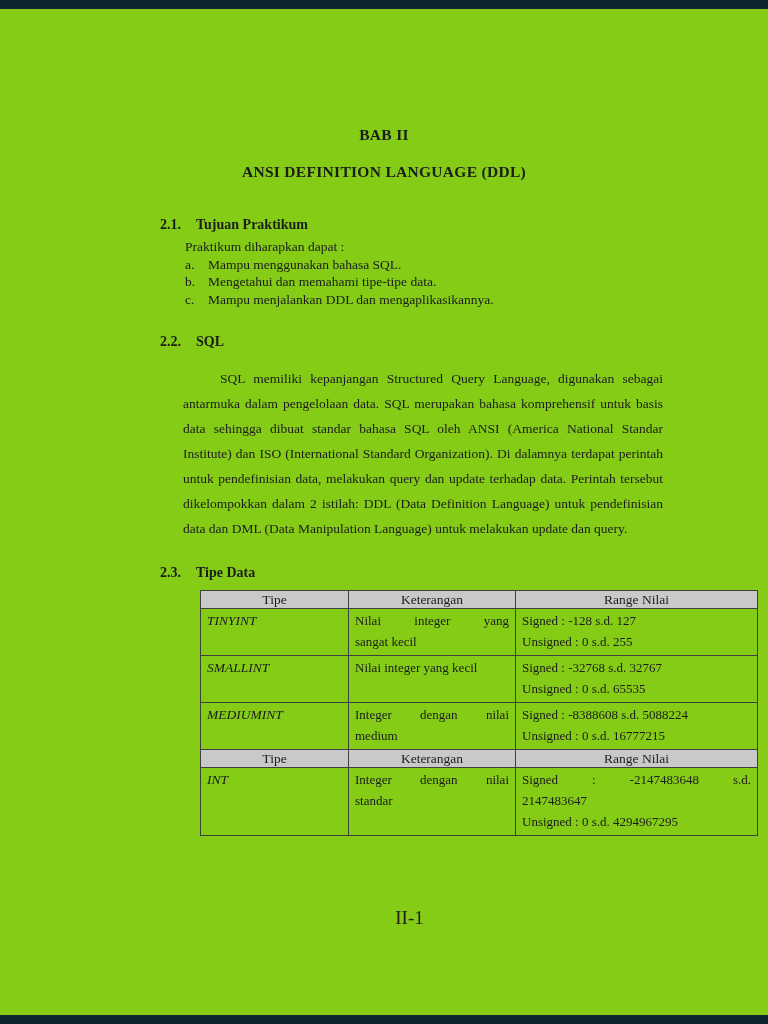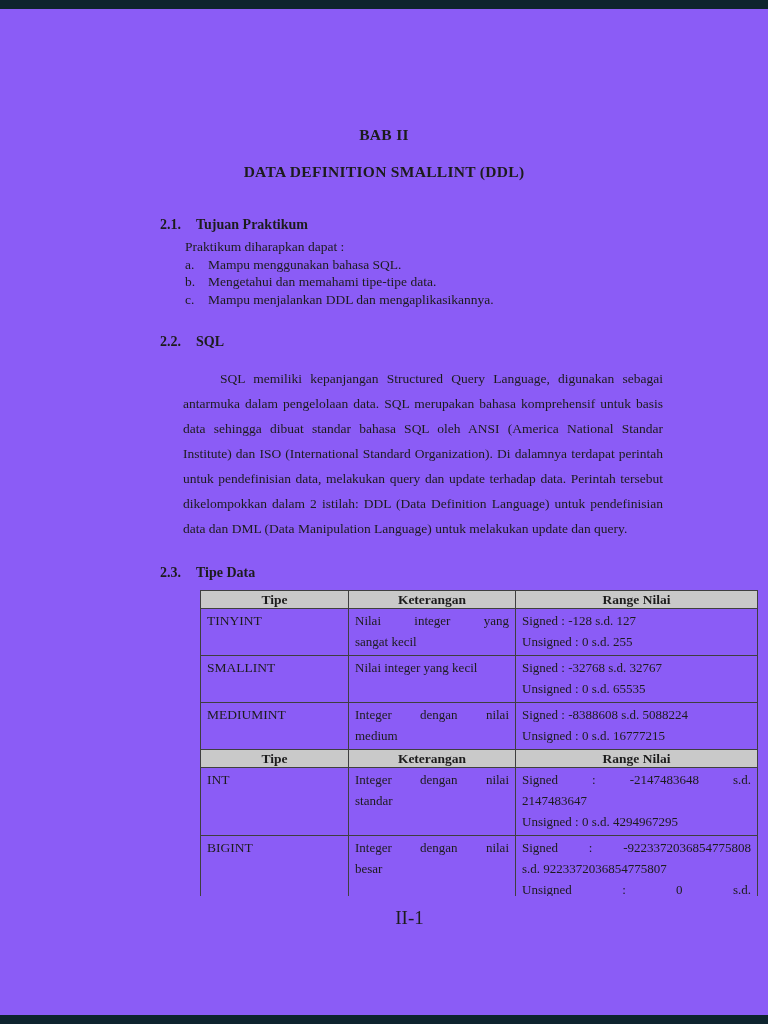--- a/index.html
+++ b/index.html
@@ -6,21 +6,21 @@
   html,body { background:#ffffff; }
   body {
     width:768px; height:1024px; position:relative; overflow:hidden;
     font-family:"Liberation Serif","DejaVu Serif",serif;
     color:#1c1c1c;
   }
   .edge-bar { position:absolute; left:0; width:768px; height:9px; background:var(--bar-color,#0e242e); z-index:5; }
   .edge-top { top:0; }
   .edge-bottom { bottom:0; }
 
-  .page { position:absolute; top:0; left:0; width:768px; height:1024px; background:#8b5cf6; }
+  .page { position:absolute; top:0; left:0; width:768px; height:1024px; background:#84cc16; }
 
   .title-block { padding-top:126px; text-align:center; }
   .doc-title { font-weight:bold; font-size:15.5px; letter-spacing:.3px; }
   .doc-title + .doc-title { margin-top:19px; }
 
   .sec { margin-left:160px; }
   .sec-heading { font-weight:bold; font-size:14px; }
   .sec-heading .num { display:inline-block; width:36px; }
   .s21 { margin-top:36px; }
   .s21-body { margin-left:25px; font-size:13.5px; line-height:17.5px; }
@@ -38,41 +38,41 @@
   .s23 { margin-top:24px; }
   .sub-heading { margin-left:19px; margin-top:4px; font-weight:bold; font-size:13.5px; }
   .sub-heading .slbl { display:inline-block; width:21px; }
 
   .table-wrap { margin-left:40px; margin-top:9px; width:560px; height:306px; overflow:hidden; }
   table { border-collapse:collapse; table-layout:fixed; width:557px; }
   col.c1 { width:148px; } col.c2 { width:167px; } col.c3 { width:242px; }
   th, td { border:1px solid var(--border-color,#3f3f3f); }
   th {
     background:var(--header-bg,#c9c9c9);
-    font-weight:bold; font-size:13.5px; text-align:center;
+    font-weight:normal; font-size:13.5px; text-align:center;
     height:18px; padding:0 4px;
   }
   td { vertical-align:top; font-size:13px; line-height:21px; padding:1px 6px 3px 6px; }
-  td.tipe { font-size:13.5px; }
+  td.tipe { font-size:13.5px;font-style:italic; }
   .cl { min-height:21px; }
   .cl.spread { text-align:justify; text-align-last:justify; }
   td.last { padding-bottom:18px; }
 
   .footer { margin-left:160px; width:499px; text-align:center; margin-top:11px; font-size:19px; }
 </style>
 </head>
 <body>
 
 <div class="page">
 
   <div class="edge-bar edge-top"></div>
 
   <div class="title-block">
     <div class="doc-title">BAB II</div>
-    <div class="doc-title">DATA DEFINITION SMALLINT (DDL)</div>
+    <div class="doc-title">ANSI DEFINITION LANGUAGE (DDL)</div>
   </div>
 
   <div class="sec s21">
     <div class="sec-heading">
       <span class="num">2.1.</span><span>Tujuan Praktikum</span>
     </div>
     <div class="s21-body">
       <div class="s21-intro">Praktikum diharapkan dapat :</div>
       <div class="list-item">
         <span class="lbl">a.</span>
@@ -162,32 +162,20 @@
             <div class="cl spread">Integer dengan nilai</div>
             <div class="cl">standar</div>
           </td>
           <td>
             <div class="cl spread">Signed : -2147483648 s.d.</div>
             <div class="cl">2147483647</div>
             <div class="cl">Unsigned : 0 s.d. 4294967295</div>
           </td>
         </tr>
 
-        <tr>
-          <td class="tipe last">BIGINT</td>
-          <td class="last">
-            <div class="cl spread">Integer dengan nilai</div>
-            <div class="cl">besar</div>
-          </td>
-          <td class="last">
-            <div class="cl spread">Signed : -9223372036854775808</div>
-            <div class="cl">s.d. 9223372036854775807</div>
-            <div class="cl spread">Unsigned : 0 s.d.</div>
-          </td>
-        </tr>
       </tbody>
         </table>
     </div>
   </div>
 
   <div class="footer">II-1</div>
 
   <div class="edge-bar edge-bottom"></div>
 
 </div>

